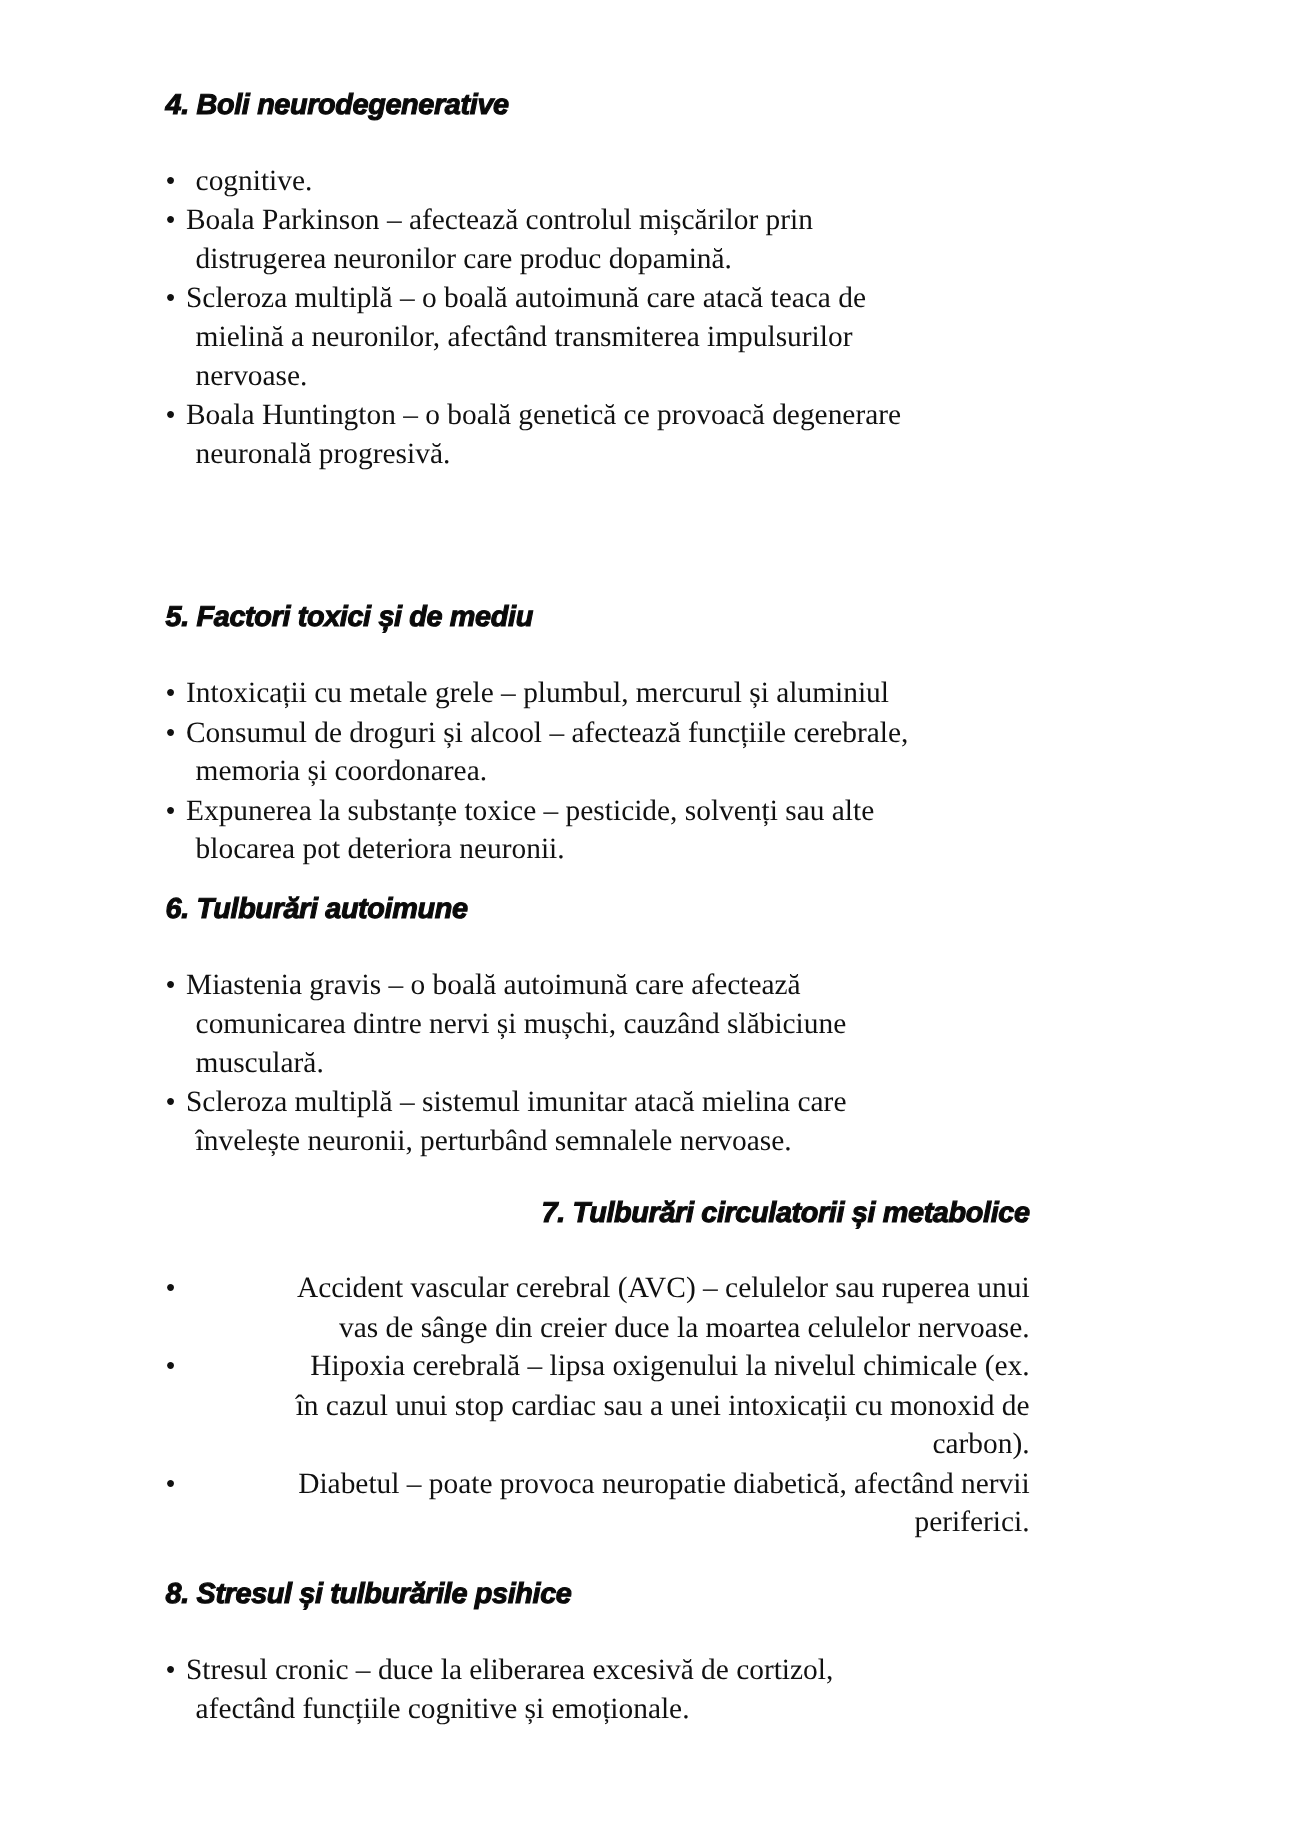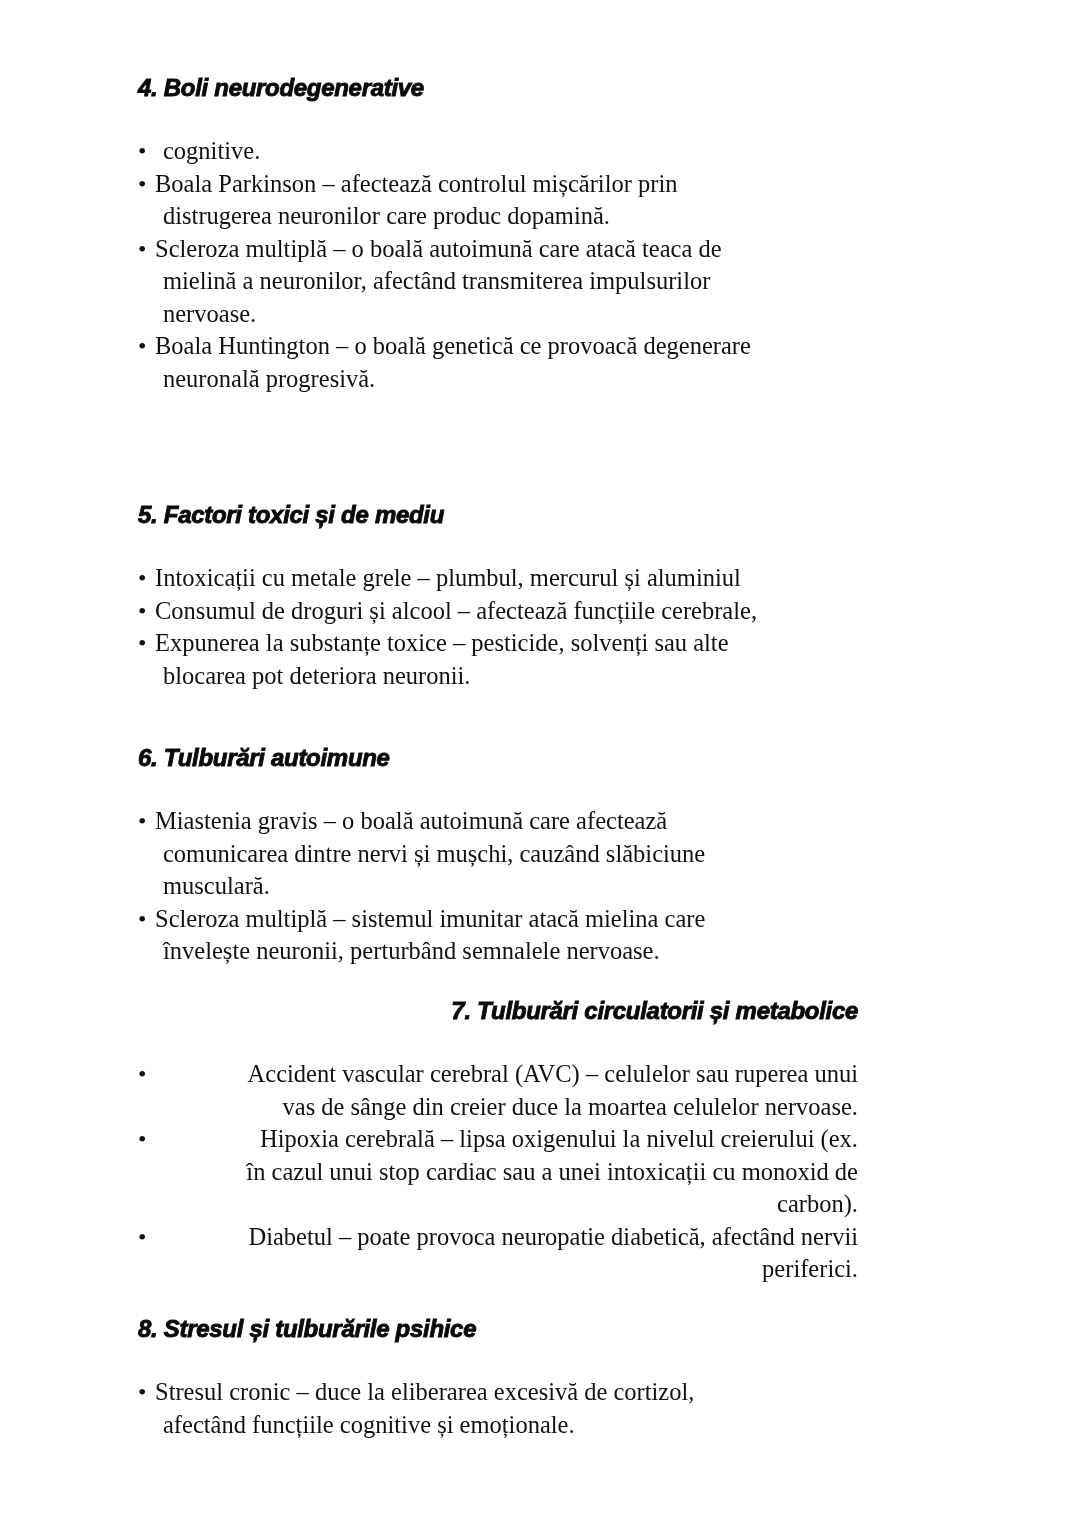--- a/index.html
+++ b/index.html
@@ -104,20 +104,21 @@
   <section class="section" style="top:455px;margin-top:44px;">
     <h2 class="heading">5. Factori toxici și de mediu</h2>
     <ul class="list" style="top:63px;">
       <li class="item">
         <span class="bullet">•</span>
         <span class="first">Intoxicații cu metale grele – plumbul, mercurul și aluminiul</span>
       </li>
       <li class="item">
         <span class="bullet">•</span>
         <span class="first">Consumul de droguri și alcool – afectează funcțiile cerebrale,</span>
+        <span class="cont">memoria și coordonarea.</span>
       </li>
       <li class="item">
         <span class="bullet">•</span>
         <span class="first">Expunerea la substanțe toxice – pesticide, solvenți sau alte</span>
         <span class="cont">blocarea pot deteriora neuronii.</span>
       </li>
     </ul>
   </section>
 
   <section class="section" style="top:742px;">
@@ -140,21 +141,21 @@
   <section class="section" style="top:995px;text-align:right;">
     <h2 class="heading">7. Tulburări circulatorii și metabolice</h2>
     <ul class="list" style="top:63px;">
       <li class="item">
         <span class="bullet">•</span>
         <span class="first">Accident vascular cerebral (AVC) – celulelor sau ruperea unui</span>
         <span class="cont">vas de sânge din creier duce la moartea celulelor nervoase.</span>
       </li>
       <li class="item">
         <span class="bullet">•</span>
-        <span class="first">Hipoxia cerebrală – lipsa oxigenului la nivelul creierului (ex.</span>
+        <span class="first">Hipoxia cerebrală – lipsa oxigenului la nivelul chimicale (ex.</span>
         <span class="cont">în cazul unui stop cardiac sau a unei intoxicații cu monoxid de</span>
         <span class="cont">carbon).</span>
       </li>
       <li class="item">
         <span class="bullet">•</span>
         <span class="first">Diabetul – poate provoca neuropatie diabetică, afectând nervii</span>
         <span class="cont">periferici.</span>
       </li>
     </ul>
   </section>

